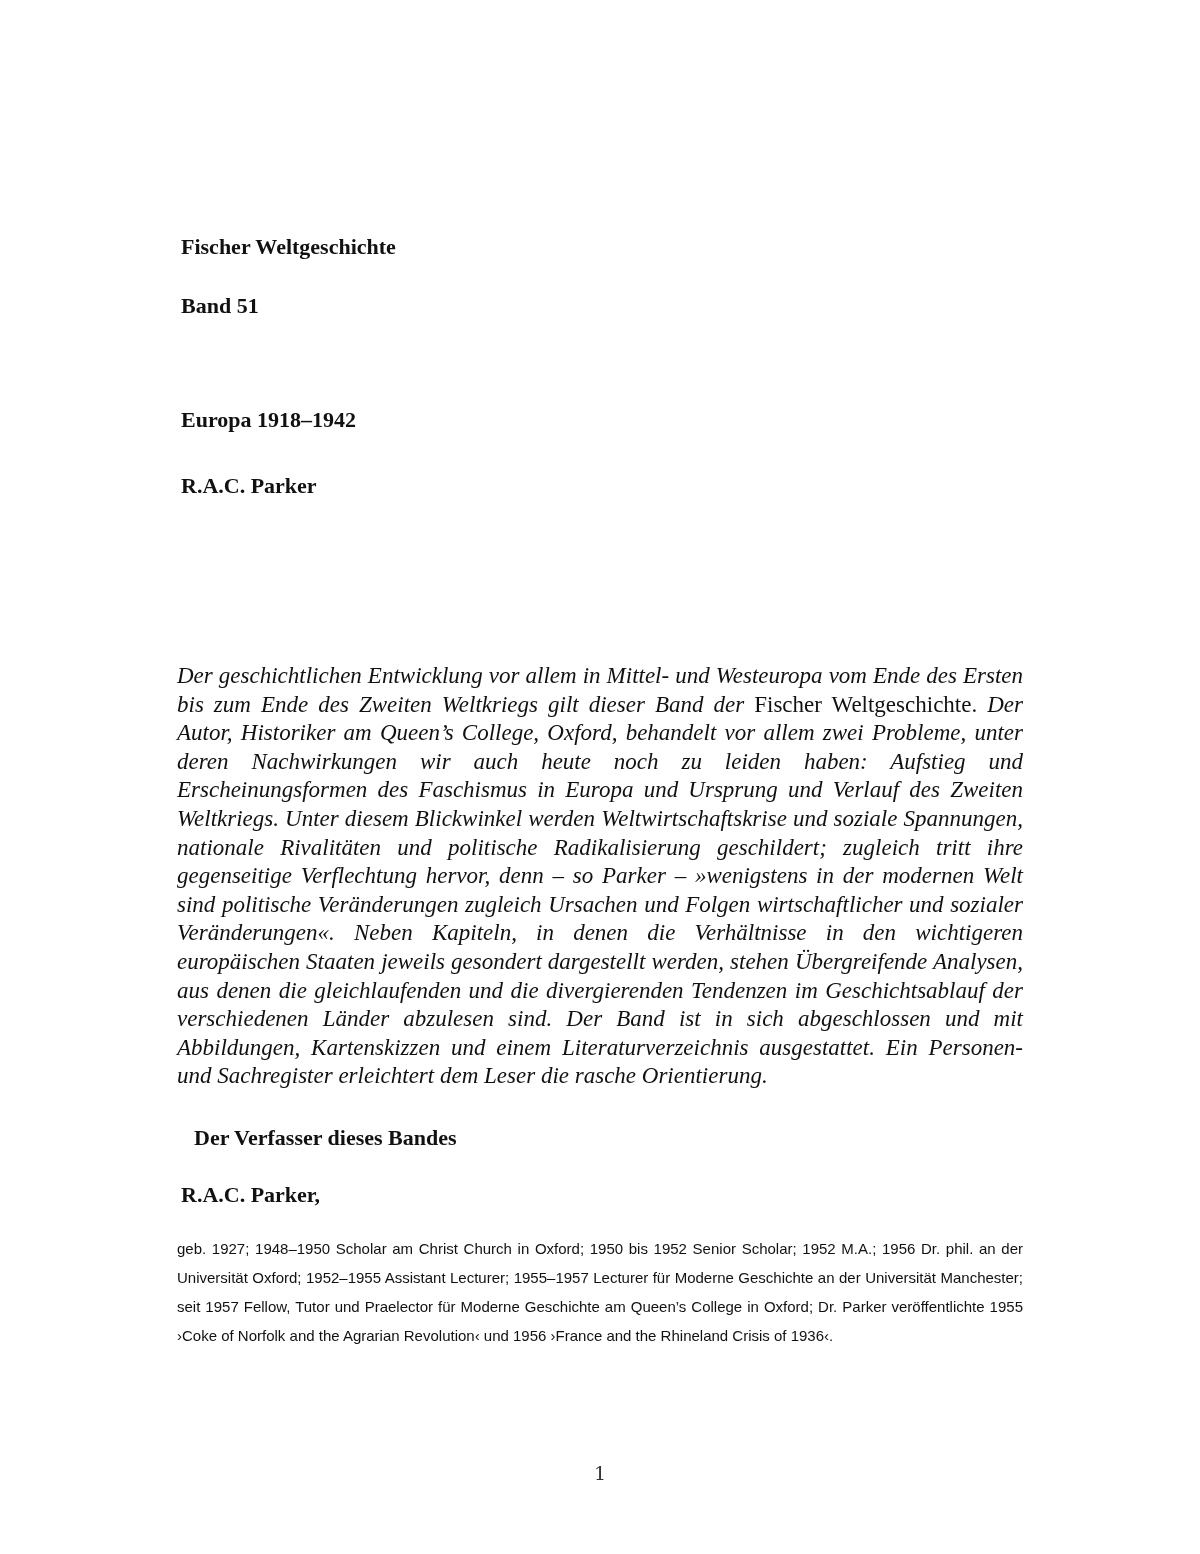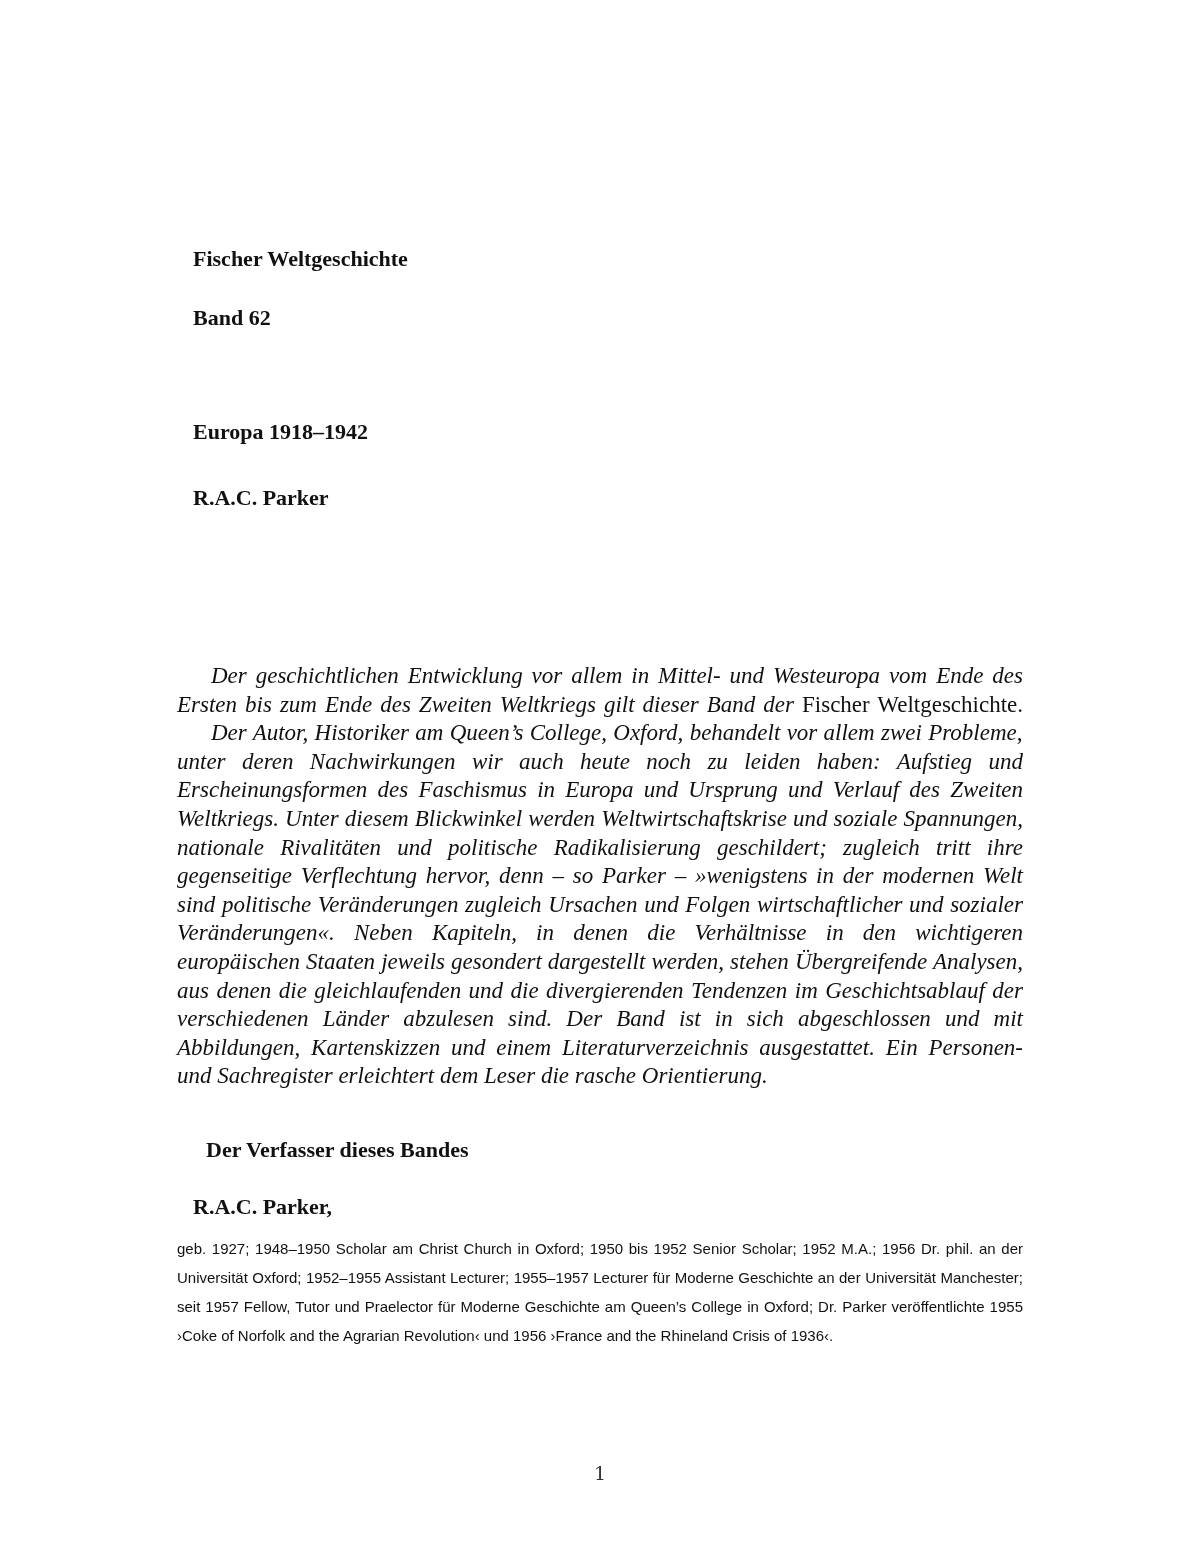--- a/index.html
+++ b/index.html
@@ -1,30 +1,30 @@
 <!DOCTYPE html>
 <html><head>
 <meta charset="utf-8">
 <style>
   html, body { margin: 0; padding: 0; background: #ffffff; }
   body { width: 1200px; height: 1554px; position: relative; overflow: hidden; color: #111; font-family: "DejaVu Serif", "Liberation Serif", serif; }
   .page { position: absolute; left: 0; top: 0; width: 1200px; height: 1554px; }
-  .h { position: absolute; left: 177px; font-family: "Liberation Serif", serif; font-weight: bold; font-size: 22px; line-height: 28px; margin: 16px; white-space: nowrap; }
+  .h { position: absolute; left: 177px; font-family: "Liberation Serif", serif; font-weight: bold; font-size: 22px; line-height: 28px; margin: 4px; white-space: nowrap; }
   .desc { position: absolute; left: 177px; top: 662px; width: 846px; font-family: "Liberation Serif", serif; font-size: 23px; line-height: 28.6px; text-align: justify; margin: 0; }
-  .desc .it { font-style: italic; margin-left: 34px; }
+  .desc .it { font-style: italic; }
   .desc .up { font-style: normal; }
   .bio { position: absolute; left: 177px; top: 1234px; width: 846px; font-family: Liberation Sans, sans-serif; font-size: 15px; line-height: 29px; text-align: justify; margin: 0; }
   .pnum { position: absolute; left: 0; width: 1200px; top: 1462px; text-align: center; font-family: "DejaVu Serif", serif; font-size: 19px; color: #333; }
 </style>
 </head>
 <body>
 
 <div class="page">
   <p class="h" style="top:229px">Fischer Weltgeschichte</p>
-  <p class="h" style="top:288px">Band 62</p>
+  <p class="h" style="top:288px">Band 51</p>
   <p class="h" style="top:402px">Europa 1918–1942</p>
   <p class="h" style="top:468px">R.A.C. Parker</p>
 
   <p class="desc"><span class="it">Der geschichtlichen Entwicklung vor allem in Mittel- und Westeuropa vom Ende des Ersten bis zum Ende des Zweiten Weltkriegs gilt dieser Band der </span><span class="up">Fischer Weltgeschichte.</span><span class="it"> Der Autor, Historiker am Queen’s College, Oxford, behandelt vor allem zwei Probleme, unter deren Nachwirkungen wir auch heute noch zu leiden haben: Aufstieg und Erscheinungsformen des Faschismus in Europa und Ursprung und Verlauf des Zweiten Weltkriegs. Unter diesem Blickwinkel werden Weltwirtschaftskrise und soziale Spannungen, nationale Rivalitäten und politische Radikalisierung geschildert; zugleich tritt ihre gegenseitige Verflechtung hervor, denn – so Parker – »wenigstens in der modernen Welt sind politische Veränderungen zugleich Ursachen und Folgen wirtschaftlicher und sozialer Veränderungen«. Neben Kapiteln, in denen die Verhältnisse in den wichtigeren europäischen Staaten jeweils gesondert dargestellt werden, stehen Übergreifende Analysen, aus denen die gleichlaufenden und die divergierenden Tendenzen im Geschichtsablauf der verschiedenen Länder abzulesen sind. Der Band ist in sich abgeschlossen und mit Abbildungen, Kartenskizzen und einem Literaturverzeichnis ausgestattet. Ein Personen- und Sachregister erleichtert dem Leser die rasche Orientierung.</span></p>
 
   <p class="h" style="top:1120px; left:190px">Der Verfasser dieses Bandes</p>
   <p class="h" style="top:1177px">R.A.C. Parker,</p>
 
   <p class="bio">geb. 1927; 1948–1950 Scholar am Christ Church in Oxford; 1950 bis 1952 Senior Scholar; 1952 M.A.; 1956 Dr. phil. an der Universität Oxford; 1952–1955 Assistant Lecturer; 1955–1957 Lecturer für Moderne Geschichte an der Universität Manchester; seit 1957 Fellow, Tutor und Praelector für Moderne Geschichte am Queen’s College in Oxford; Dr. Parker veröffentlichte 1955 ›Coke of Norfolk and the Agrarian Revolution‹ und 1956 ›France and the Rhineland Crisis of 1936‹.</p>
 

